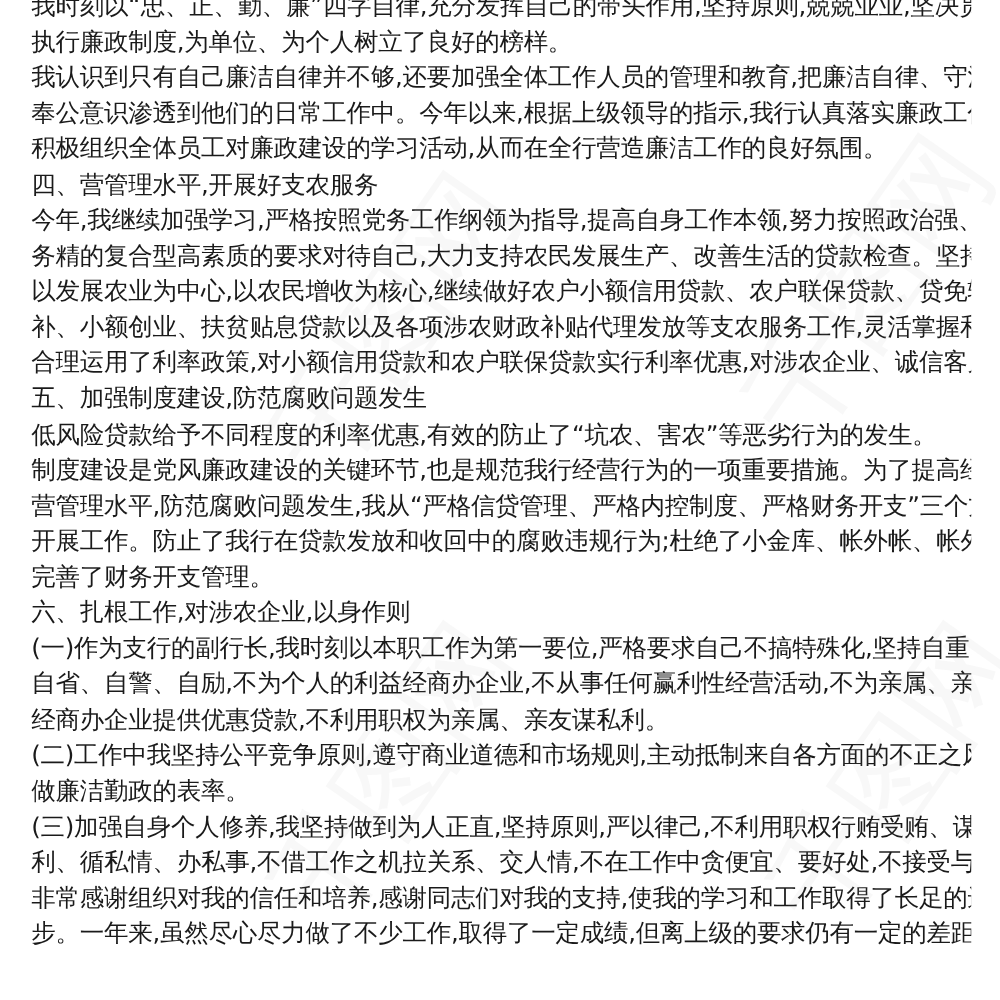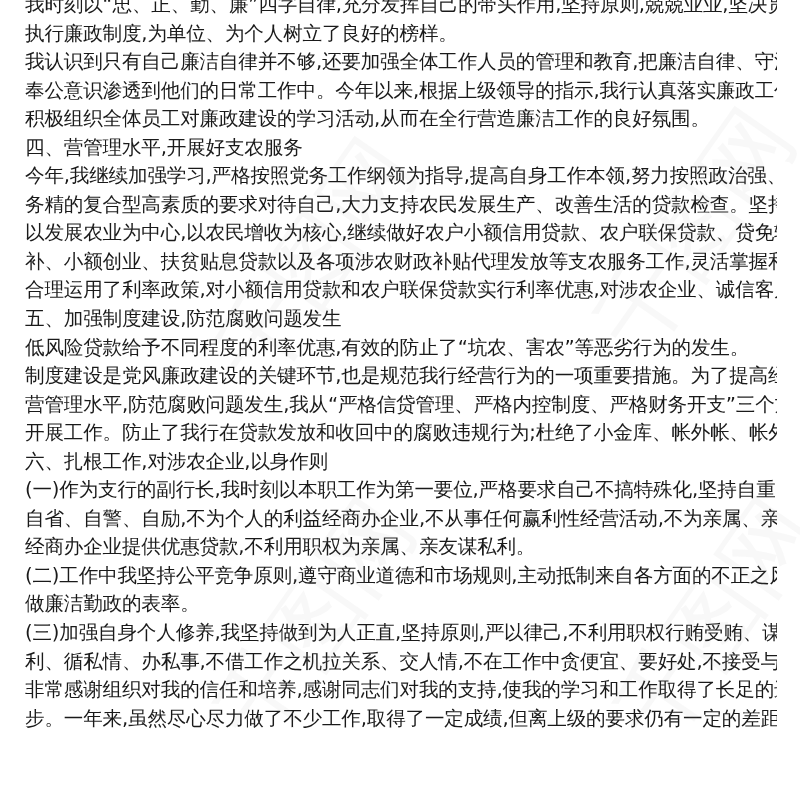--- a/index.html
+++ b/index.html
@@ -58,20 +58,21 @@
     <span class="line">今年,我继续加强学习,严格按照党务工作纲领为指导,提高自身工作本领,努力按照政治强、业</span>
     <span class="line">务精的复合型高素质的要求对待自己,大力支持农民发展生产、改善生活的贷款检查。坚持</span>
     <span class="line">以发展农业为中心,以农民增收为核心,继续做好农户小额信用贷款、农户联保贷款、贷免辅</span>
     <span class="line">补、小额创业、扶贫贴息贷款以及各项涉农财政补贴代理发放等支农服务工作,灵活掌握和</span>
     <span class="line">合理运用了利率政策,对小额信用贷款和农户联保贷款实行利率优惠,对涉农企业、诚信客户、</span>
     <span class="line">五、加强制度建设,防范腐败问题发生</span>
     <span class="line">低风险贷款给予不同程度的利率优惠,有效的防止了“坑农、害农”等恶劣行为的发生。</span>
     <span class="line">制度建设是党风廉政建设的关键环节,也是规范我行经营行为的一项重要措施。为了提高经</span>
     <span class="line">营管理水平,防范腐败问题发生,我从“严格信贷管理、严格内控制度、严格财务开支”三个方面</span>
     <span class="line">开展工作。防止了我行在贷款发放和收回中的腐败违规行为;杜绝了小金库、帐外帐、帐外物;</span>
+    <span class="line">完善了财务开支管理。</span>
     <span class="line">六、扎根工作,对涉农企业,以身作则</span>
     <span class="line">(一)作为支行的副行长,我时刻以本职工作为第一要位,严格要求自己不搞特殊化,坚持自重、</span>
     <span class="line">自省、自警、自励,不为个人的利益经商办企业,不从事任何赢利性经营活动,不为亲属、亲友</span>
     <span class="line">经商办企业提供优惠贷款,不利用职权为亲属、亲友谋私利。</span>
     <span class="line">(二)工作中我坚持公平竞争原则,遵守商业道德和市场规则,主动抵制来自各方面的不正之风,</span>
     <span class="line">做廉洁勤政的表率。</span>
     <span class="line">(三)加强自身个人修养,我坚持做到为人正直,坚持原则,严以律己,不利用职权行贿受贿、谋私</span>
     <span class="line">利、循私情、办私事,不借工作之机拉关系、交人情,不在工作中贪便宜、要好处,不接受与业</span>
     <span class="line">非常感谢组织对我的信任和培养,感谢同志们对我的支持,使我的学习和工作取得了长足的进</span>
     <span class="line">步。一年来,虽然尽心尽力做了不少工作,取得了一定成绩,但离上级的要求仍有一定的差距,在</span>

